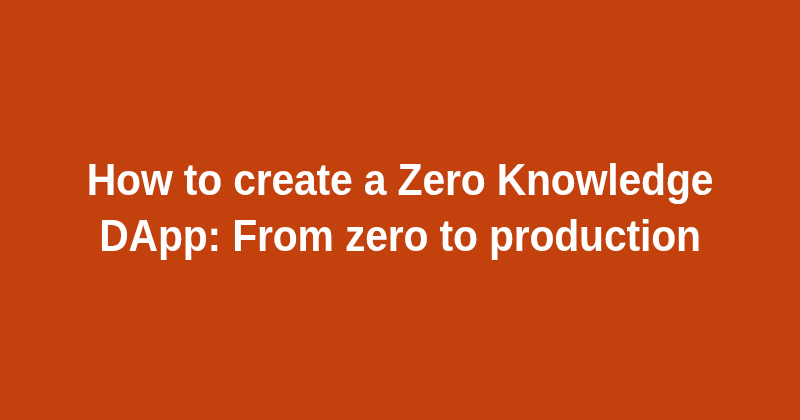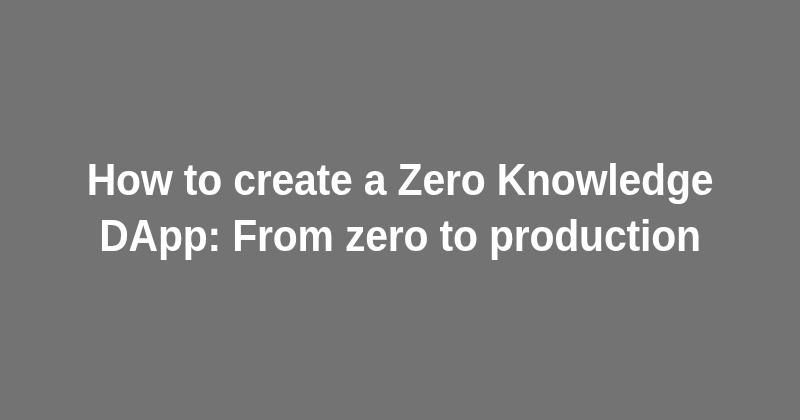--- a/index.html
+++ b/index.html
@@ -43,20 +43,20 @@
     
     transform: scaleX(0.93);
     transform-origin: center center;
     white-space: nowrap;
     -webkit-font-smoothing: antialiased;
   }
 </style>
 </head>
 <body>
 
-<div id="hero-card" style="background: #737373;">
+<div id="hero-card" style="background: #c2410c;">
 
   <div id="title-block">
     <span class="title-line" style="color: rgb(255, 255, 255);">How to create a Zero Knowledge</span>
     <span class="title-line" style="color: rgb(255, 255, 255);">DApp: From zero to production</span>
   </div>
 
 </div>
 
 </body></html>

